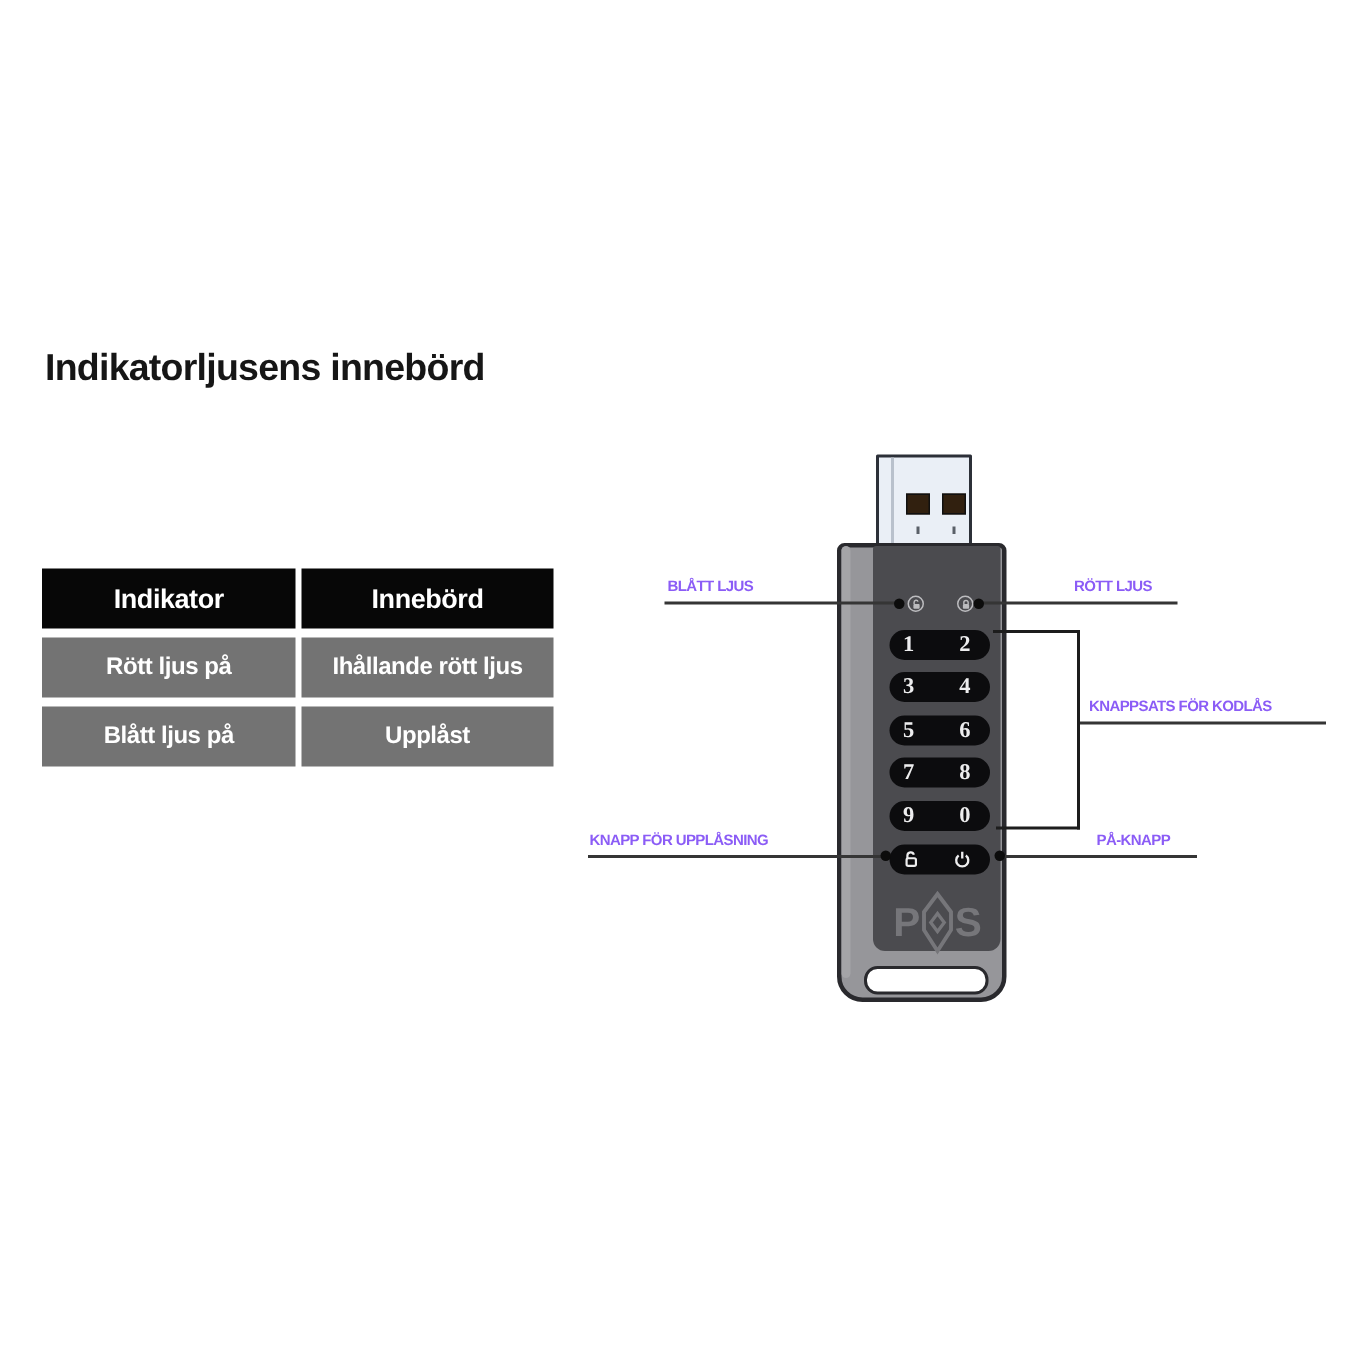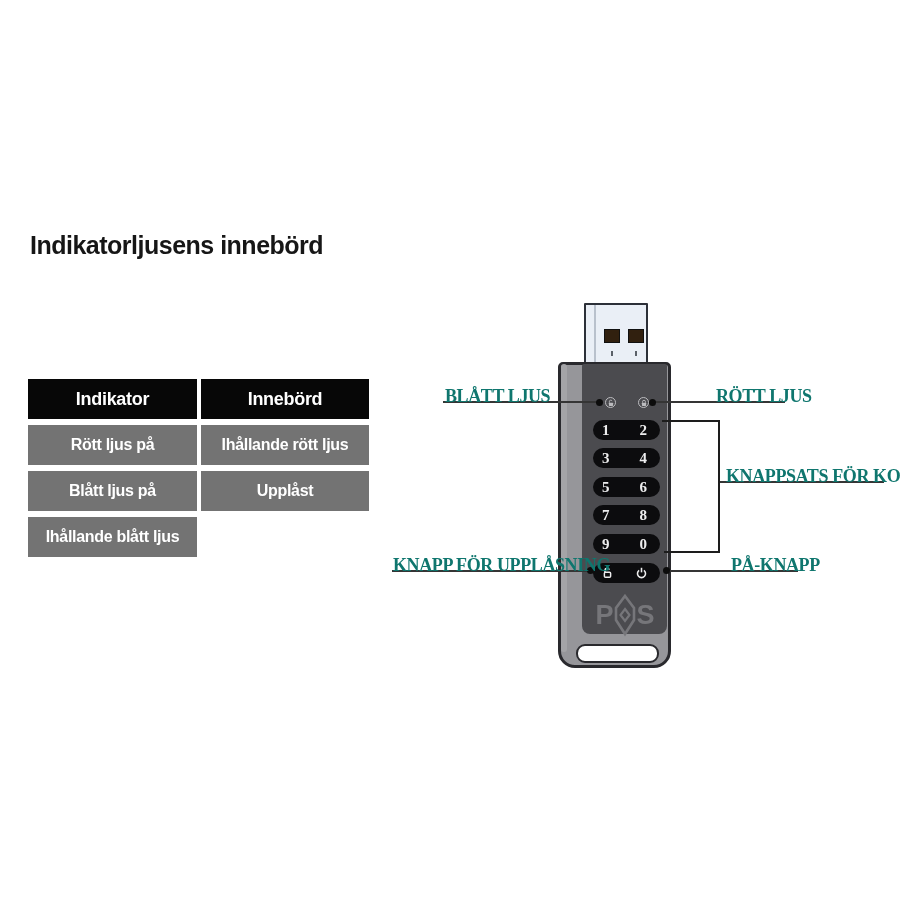--- a/index.html
+++ b/index.html
@@ -22,23 +22,22 @@
   }
   .t-cell{
     height:40px;display:flex;align-items:center;justify-content:center;
     color:#ffffff;font-weight:bold;white-space:nowrap;
   }
   .t-head{background:#070707;font-size:18px;letter-spacing:-0.3px;}
   .t-row{background:#737373;font-size:16px;letter-spacing:-0.3px;}
 
   
   .ann-label{
-    font-size:18px;font-weight:bold;color:#0f766e;letter-spacing:-0.4px;
+    font-size:10px;font-weight:bold;color:#8b5cf6;letter-spacing:-0.4px;
     white-space:nowrap;
-    font-family:Liberation Serif, serif;
   }
   .ann-line{height:2px;background:#353535;}
   .ann-vline{width:2px;background:#1d1d1d;}
   .ann-dot{width:7px;height:7px;border-radius:50%;background:#0c0c0c;}
 
   
   #device{left:557px;top:300px;width:116px;height:372px;}
 
   #usb-connector{
     left:27px;top:3px;width:64px;height:62px;box-sizing:border-box;
@@ -95,21 +94,20 @@
     <div class="t-cell t-head">Indikator</div>
     <div class="t-cell t-head">Innebörd</div>
 
     <div class="t-cell t-row">Rött ljus på</div>
 
     <div class="t-cell t-row">Ihållande rött ljus</div>
 
     <div class="t-cell t-row">Blått ljus på</div>
     <div class="t-cell t-row">Upplåst</div>
 
-    <div class="t-cell t-row">Ihållande blått ljus</div>
   </div>
 
   <div id="device" class="abs">
 
     <div id="usb-connector" class="abs">
       <div id="usb-side-line" class="abs"></div>
       <div class="usb-contact abs" style="left:18px;"></div>
       <div class="usb-contact abs" style="left:42px;"></div>
       <div class="usb-tick abs" style="left:25px;"></div>
       <div class="usb-tick abs" style="left:49px;"></div>

